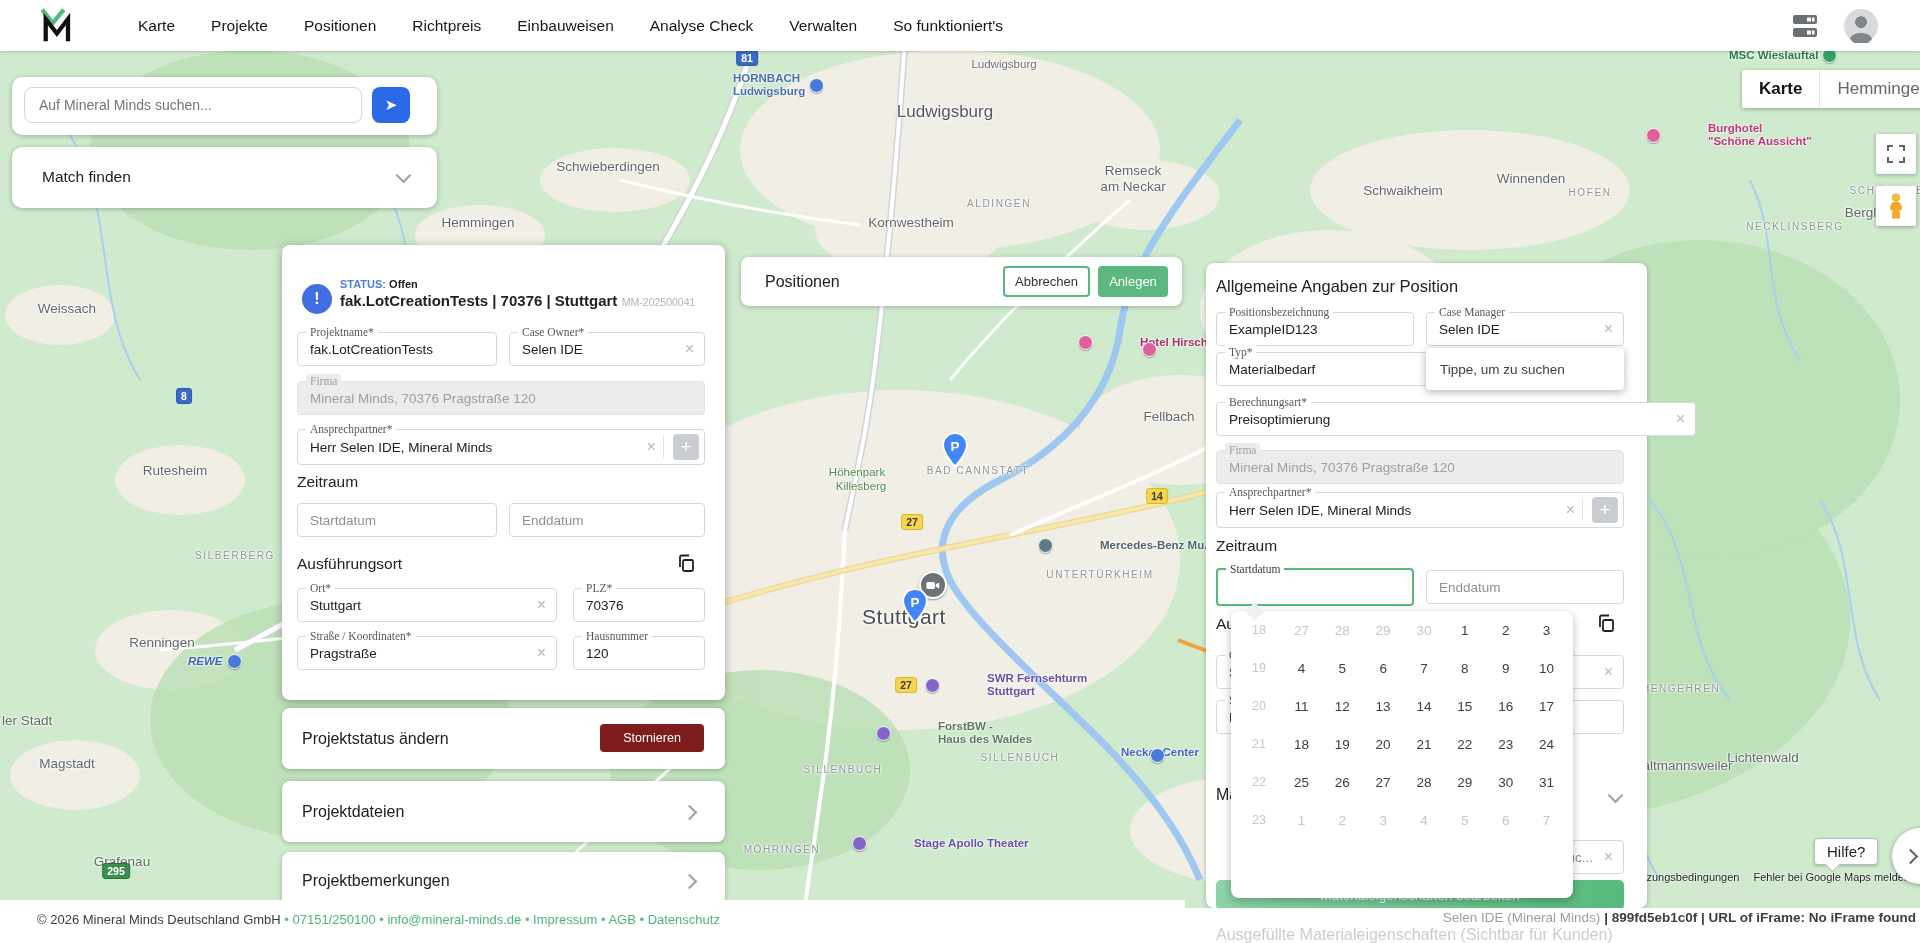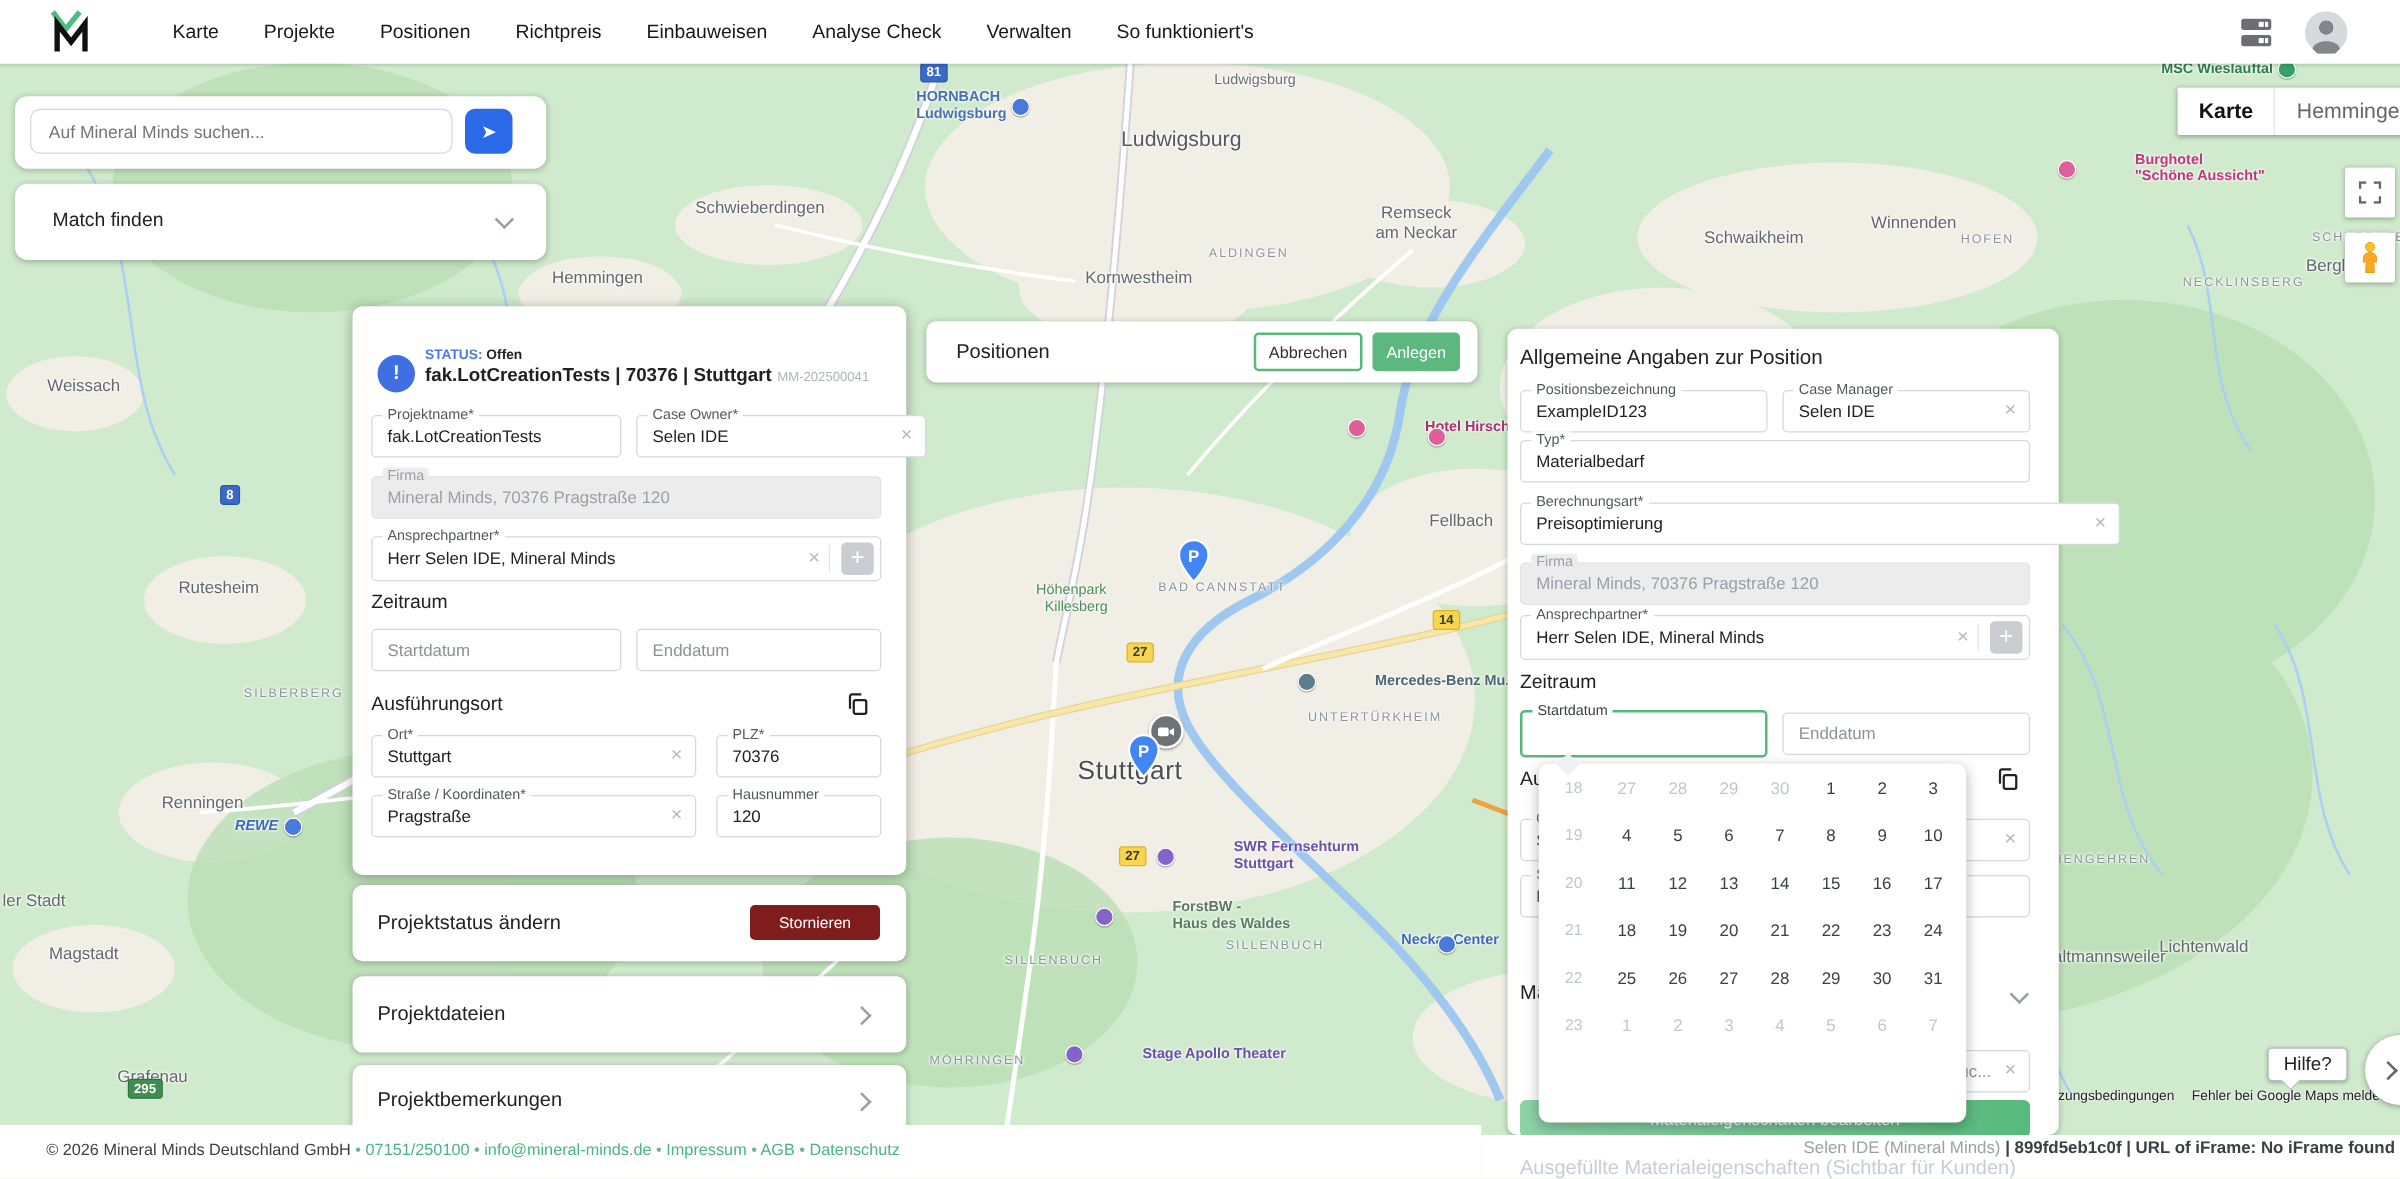--- a/index.html
+++ b/index.html
@@ -48,21 +48,21 @@
   .nav-item{font-size:15.5px;font-weight:500;color:#161719;cursor:pointer;white-space:nowrap;}
   .logo{position:absolute;left:38px;top:7px;cursor:pointer;}
   .nav-right{position:absolute;right:42px;top:9px;display:flex;align-items:center;gap:24px;}
   
   .card{position:absolute;background:#fff;border-radius:10px;box-shadow:0 1px 5px rgba(0,0,0,.25);}
   .chev{display:inline-block;width:9px;height:9px;border-right:2px solid #9aa0a6;border-bottom:2px solid #9aa0a6;}
   .chev.down{transform:rotate(45deg);}
   .chev.right{transform:rotate(-45deg);}
   .chev.dark{border-color:#5f6670;}
   .fld{position:absolute;height:34px;background:#fff;border:1px solid #d6d8dc;border-radius:4px;box-sizing:border-box;}
-  .fld-label{position:absolute;top:-8px;left:8px;background:#fff;padding:0 4px;font-size:11.5px;color:#54585e;white-space:nowrap;line-height:14px;}
+  .fld-label{position:absolute;top:-8px;left:8px;background:#fff;padding:0 4px;font-size:11.5px;color:#54585e;white-space:nowrap;line-height:14px;font-family:Liberation Serif, serif;}
   .fld-value{position:absolute;left:12px;top:50%;transform:translateY(-50%);font-size:13.5px;color:#202124;white-space:nowrap;}
   .fld-value.ph{color:#8d9197;}
   .fld-x{position:absolute;right:10px;top:50%;transform:translateY(-50%);font-size:16px;color:#b4b8be;cursor:pointer;line-height:1;}
   .fld.disabled{background:#ececec;border-color:#e2e2e2;}
   .fld.disabled .fld-label{background:#ececec;color:#9aa0a6;border-radius:3px;}
   .fld.disabled .fld-value{color:#9aa0a6;}
   .fld.focus{border:2px solid #56b87d;}
   .fld.focus .fld-label{color:#3c4043;}
   .plusbtn{position:absolute;right:5px;top:50%;transform:translateY(-50%);width:26px;height:26px;background:#c9ccd0;
     border-radius:4px;color:#fff;font-size:19px;display:flex;align-items:center;justify-content:center;cursor:pointer;}
@@ -382,21 +382,21 @@
     </div>
     <div style="position:absolute;left:58px;top:47px;white-space:nowrap;">
       <span style="font-size:15px;font-weight:bold;color:#202124;">fak.LotCreationTests | 70376 | Stuttgart</span>
       <span style="font-size:10.5px;color:#b0b4ba;">MM-202500041</span>
     </div>
 
     <div class="fld" style="left:15px;top:87px;width:200px;">
       <span class="fld-label">Projektname*</span>
       <span class="fld-value">fak.LotCreationTests</span>
     </div>
-    <div class="fld" style="left:227px;top:87px;width:232px;">
+    <div class="fld" style="left:227px;top:87px;width:196px;">
       <span class="fld-label">Case Owner*</span>
       <span class="fld-value">Selen IDE</span>
       <span class="fld-x">×</span>
     </div>
     <div class="fld disabled" style="left:15px;top:136px;width:408px;">
       <span class="fld-label">Firma</span>
       <span class="fld-value">Mineral Minds, 70376 Pragstraße 120</span>
     </div>
     <div class="fld" style="left:15px;top:184px;width:408px;height:36px;">
       <span class="fld-label">Ansprechpartner*</span>
@@ -528,20 +528,25 @@
 
     <div class="fld" style="left:220px;top:577px;width:198px;">
       <span class="fld-value ph" style="left:auto;right:30px;">Tippe, um zu suc...</span>
       <span class="fld-x">×</span>
     </div>
 
     <div class="btn" style="position:absolute;left:10px;top:617px;width:408px;height:30px;border-radius:5px;
          background:linear-gradient(90deg,#8ed3a8,#57b97c);color:#fff;font-size:13.5px;">Materialeigenschaften bearbeiten</div>
   </div>
 
+  <div style="position:absolute;left:1426px;top:348px;width:198px;height:42px;background:#fff;border-radius:4px;
+       box-shadow:0 2px 8px rgba(0,0,0,.3);z-index:35;display:flex;align-items:center;padding-left:14px;box-sizing:border-box;
+       font-size:13.5px;color:#3c4043;">
+    <span>Tippe, um zu suchen</span>
+  </div>
 
   <div class="cal-caret"></div>
   <div class="cal">
     <div>
         <div class="cal-row">
           <span class="kw">18</span>
           <span class="day muted">27</span>
           <span class="day muted">28</span>
           <span class="day muted">29</span>
           <span class="day muted">30</span>

